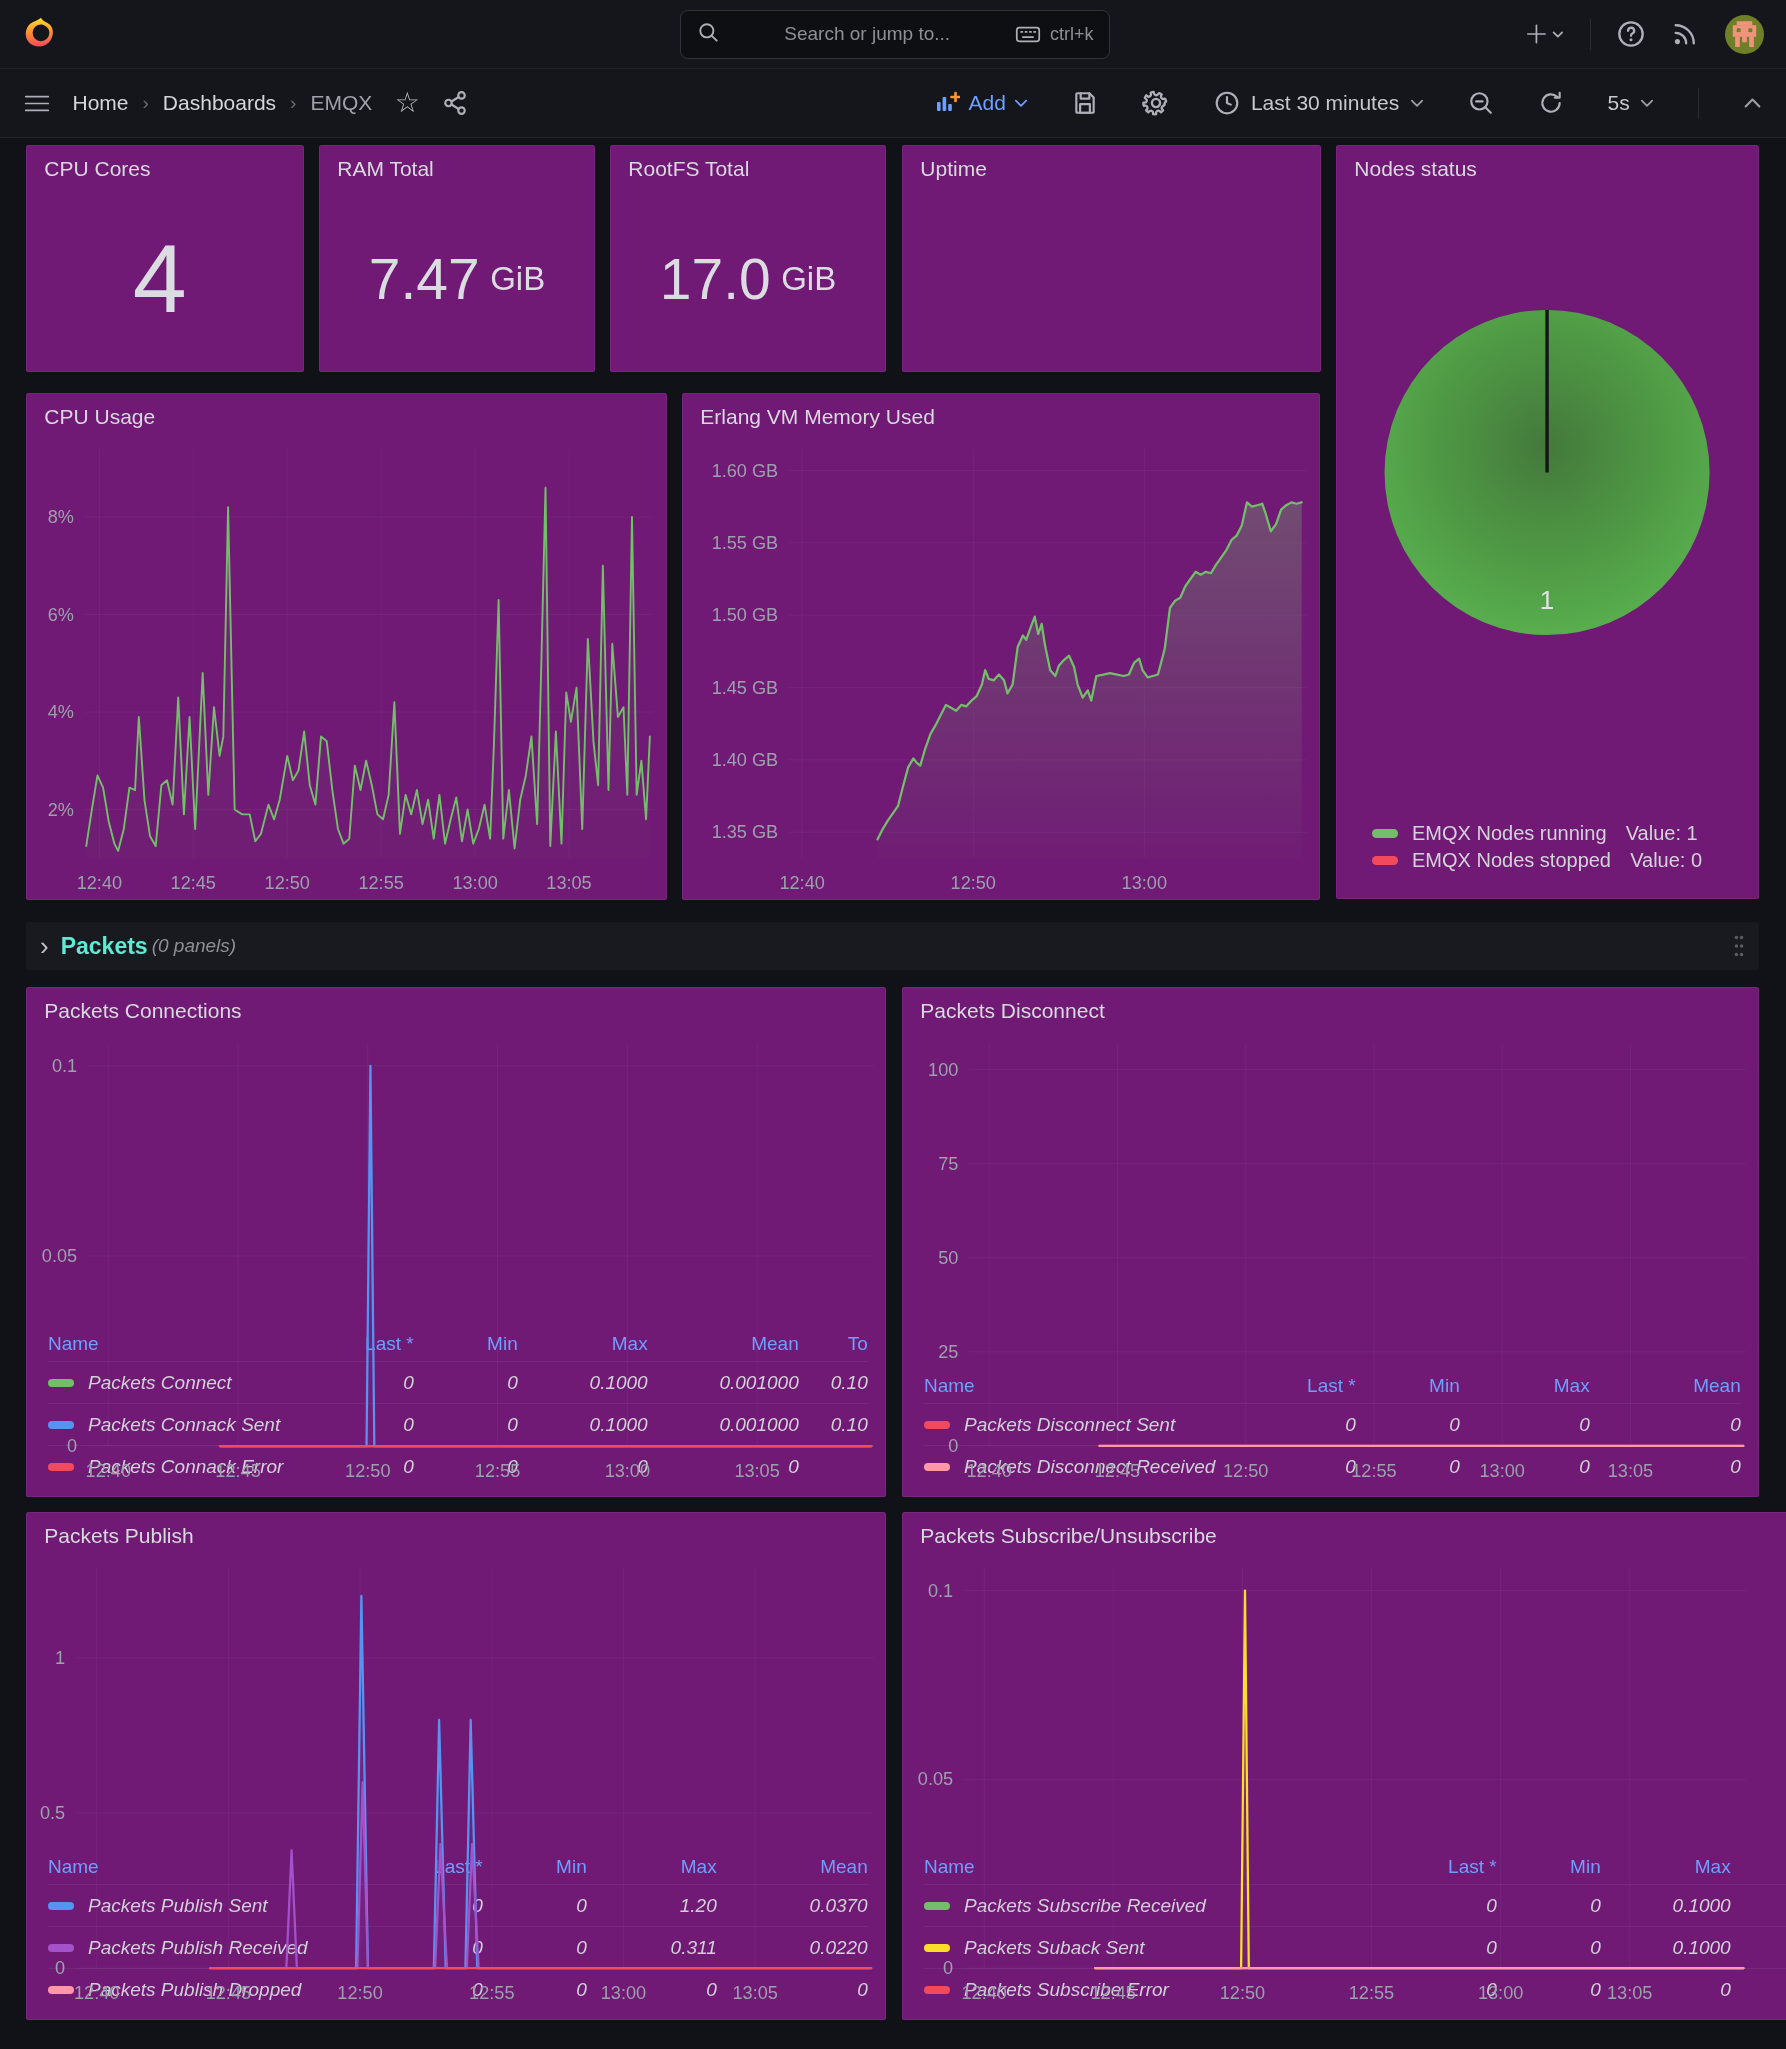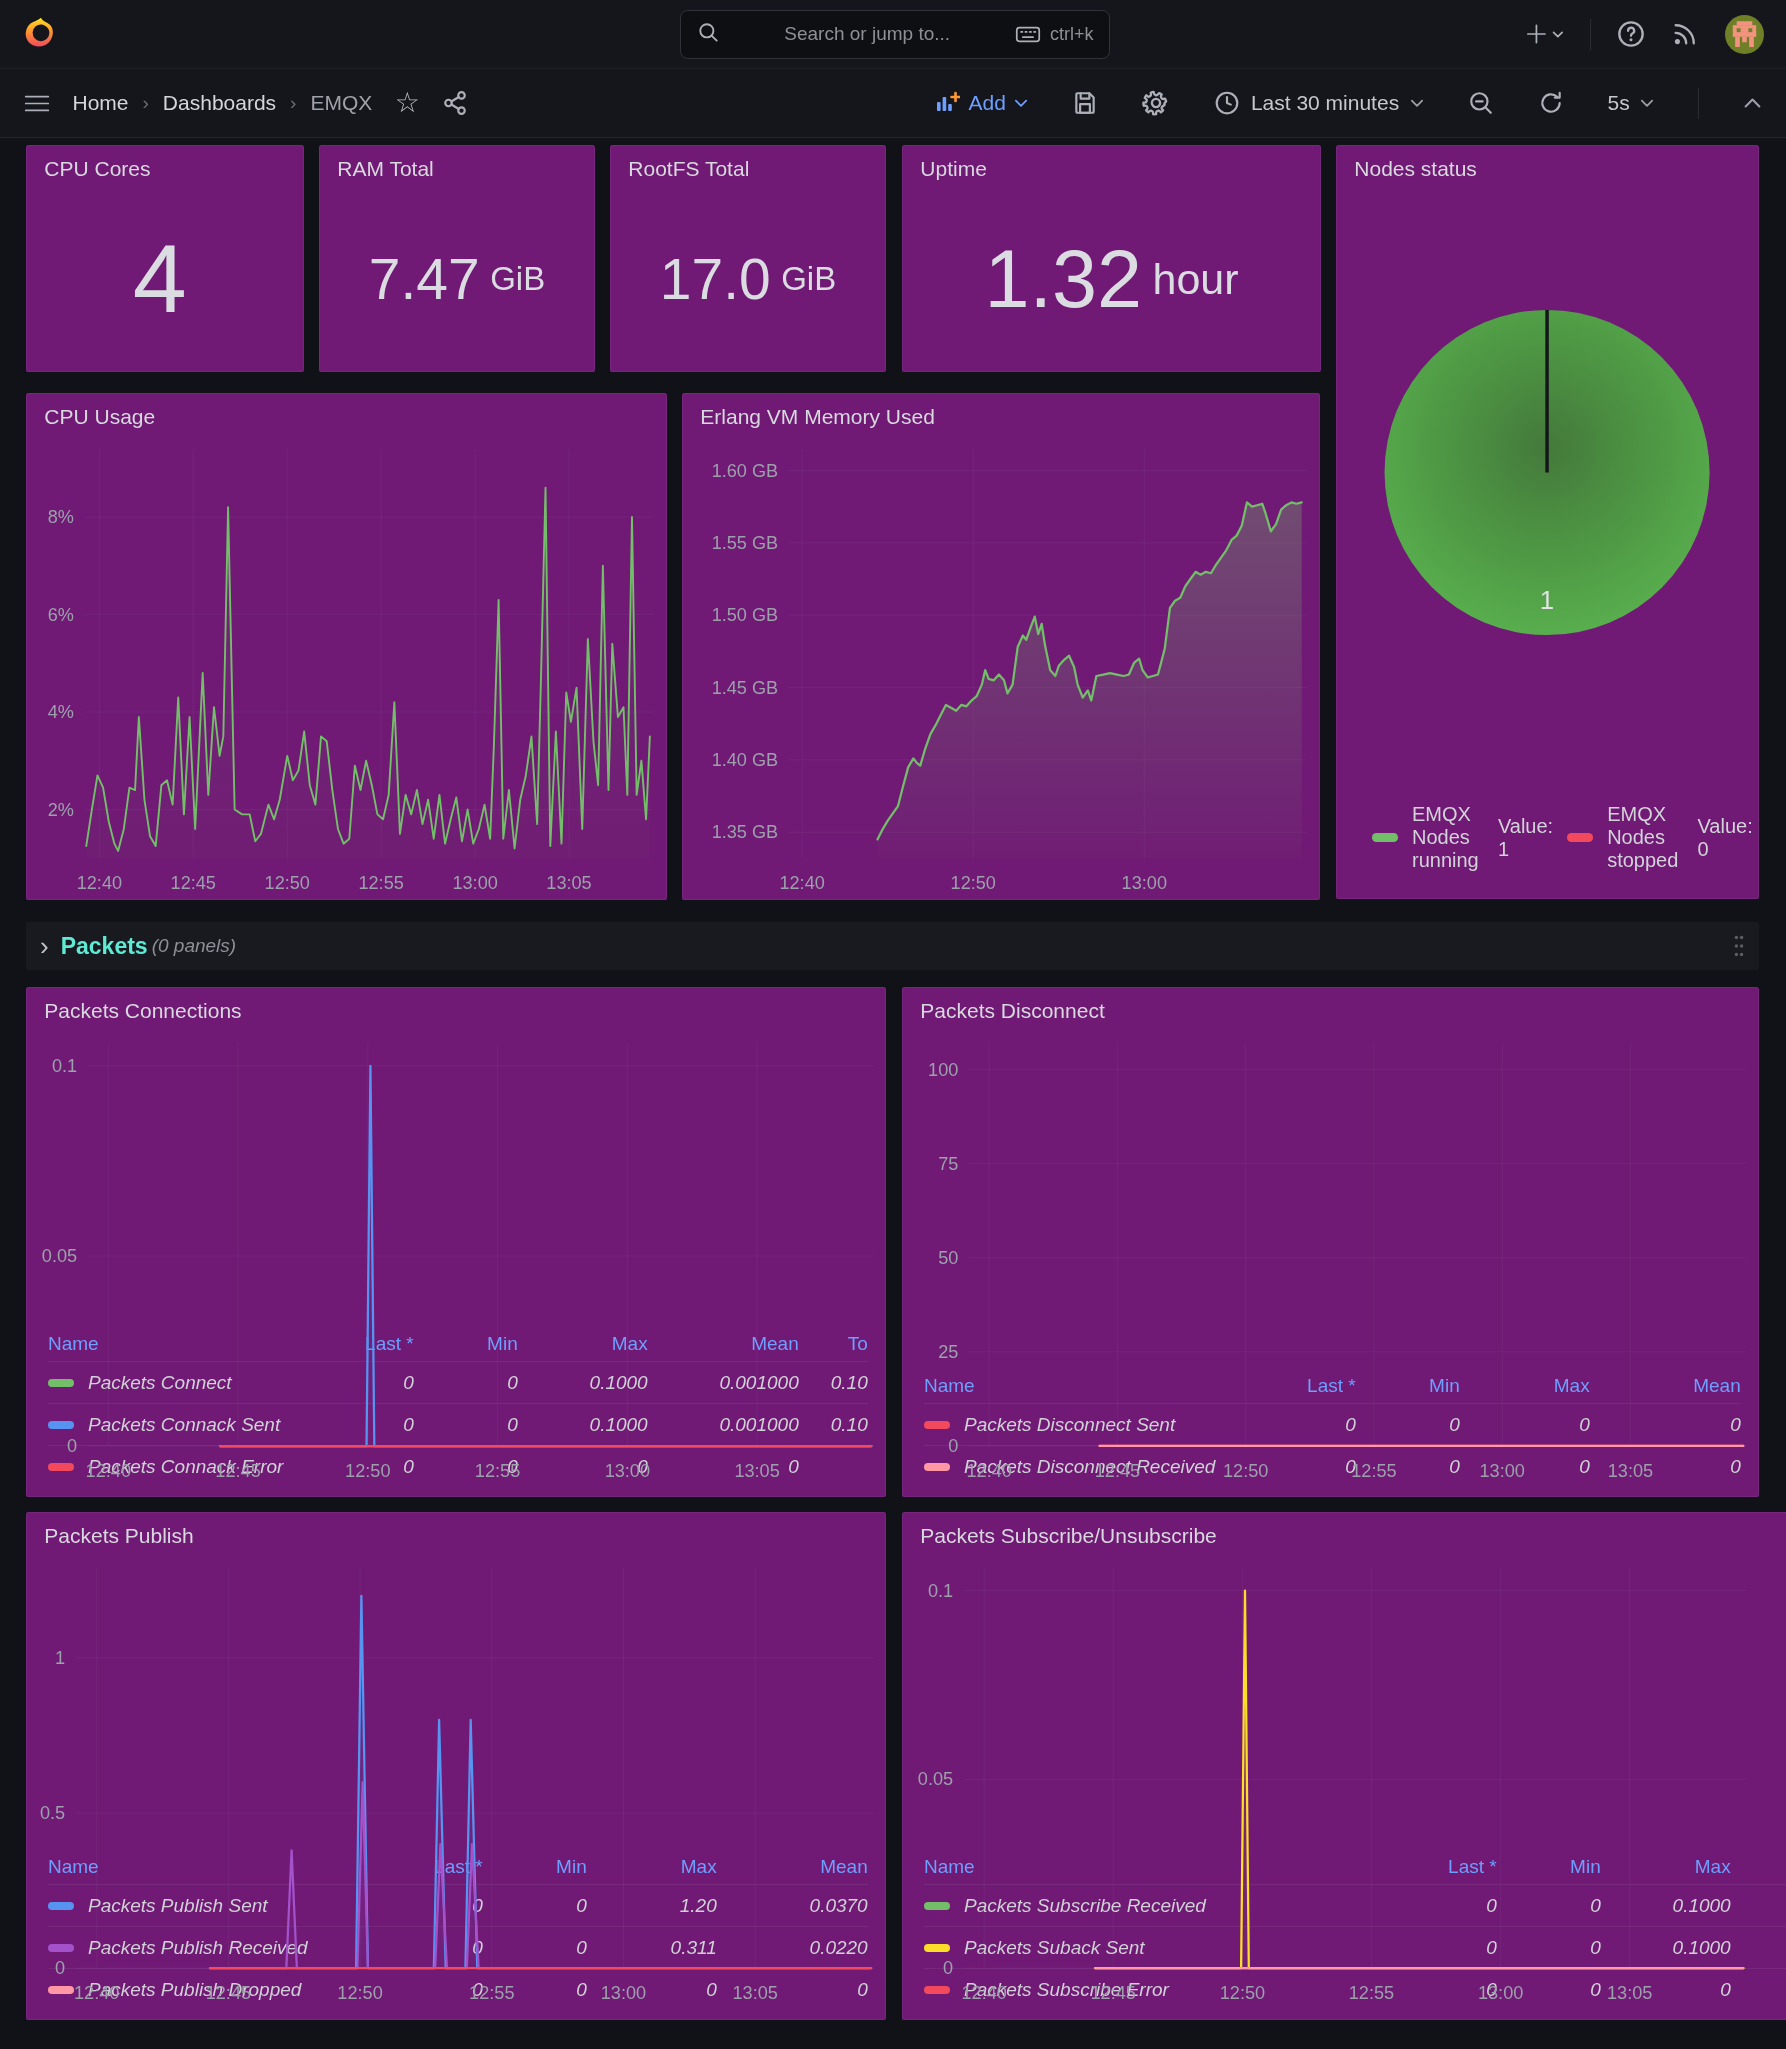--- a/index.html
+++ b/index.html
@@ -74,21 +74,21 @@
 
   .section-row{
     position:absolute;background:rgba(204,204,220,0.045);border-radius:2.6px;
     display:flex;align-items:center;padding:0 14px;box-sizing:border-box;cursor:pointer;
   }
   .section-chevron{color:#c0c2c9;font-size:26px;margin-right:12px;line-height:1;}
   .section-title{font-size:23px;font-weight:600;color:#5eead4;}
   .section-count{font-size:19px;font-style:italic;color:#8e9097;margin-left:4px;}
   .section-spacer{flex:1;}
 
-  .nodes-legend{flex:0 0 auto;padding:0 17.3px 26px 35px;display:flex;flex-direction:row;gap:14px;}
+  .nodes-legend{flex:0 0 auto;padding:0 17.3px 26px 35px;display:flex;flex-direction:column;gap:4px;}
   .nodes-legend-row{display:flex;align-items:center;gap:14px;font-size:20px;color:#d2d3d8;cursor:pointer;}
   .nodes-legend-value{margin-left:5.2px;}
 
   svg .stroke-icon{fill:none;stroke:#adb0b8;stroke-width:2;stroke-linecap:round;stroke-linejoin:round;}
 </style>
 </head>
 <body>
 
 <div class="topnav">
   <div class="icon-btn">
@@ -273,24 +273,20 @@
 </div>
 <div class="panel" style="left:610px;top:145px;width:276px;height:227px">
   <div class="panel-title">RootFS Total</div>
   <div class="stat-body stat-size-md">
       <span class="stat-num">17.0</span>
       <span class="stat-unit">GiB</span>
     </div>
 </div>
 <div class="panel" style="left:902px;top:145px;width:419px;height:227px">
   <div class="panel-title">Uptime</div>
-  <div class="stat-body stat-size-lg">
-      <span class="stat-num">1.32</span>
-      <span class="stat-unit">hour</span>
-    </div>
 </div>
 
 <div class="panel" style="left:1336px;top:145px;width:423px;height:754px">
   <div class="panel-title">Nodes status</div>
   <div class="plot">
     <svg width="421" height="571" viewBox="0 0 487 660">
       <defs>
         <radialGradient id="pieg" cx="50%" cy="42%" r="65%">
           <stop offset="0" stop-color="#44793b"></stop>
             <stop offset="0.55" stop-color="#4f9a45"></stop>

